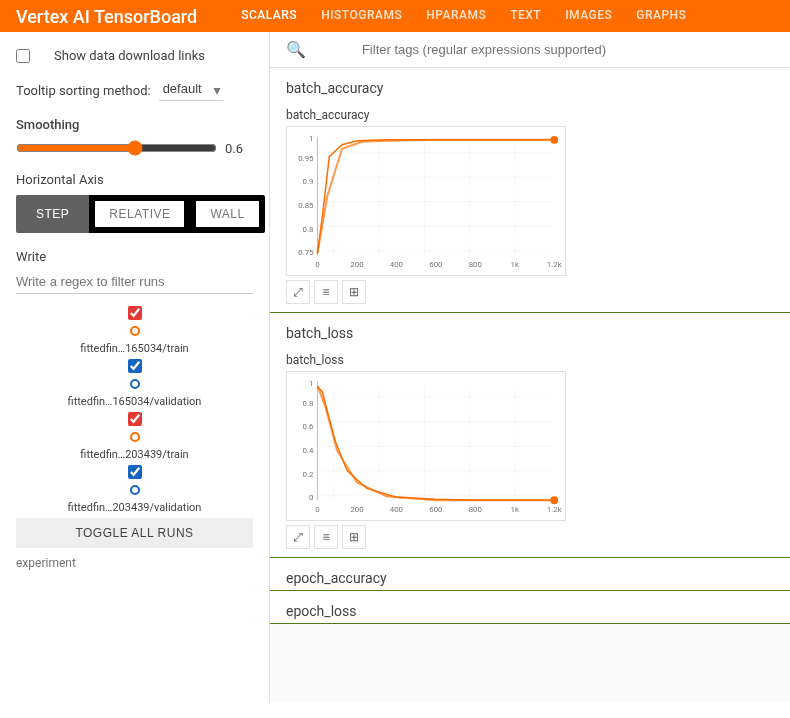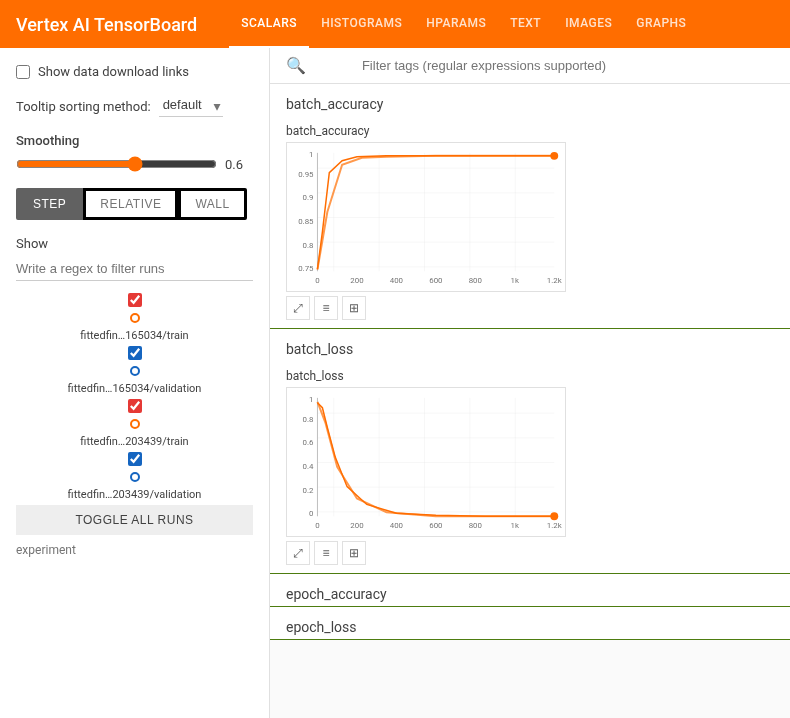--- a/index.html
+++ b/index.html
@@ -1,21 +1,21 @@
 <!DOCTYPE html>
 <html><head>
   <meta charset="utf-8">
   <style>
     * { box-sizing: border-box; margin: 0; padding: 0; }
     body { font-family: 'Roboto', Arial, sans-serif; font-size: 13px; color: #212121; background: #fff; }
 
     
     .header {
       background: #ff6d00;
-      height: 48px;
+      height: 32px;
       display: flex;
       align-items: center;
       padding: 0 16px;
       gap: 32px;
     }
     .header-brand {
       color: #fff;
       font-size: 18px;
       font-weight: 500;
       white-space: nowrap;
@@ -53,21 +53,21 @@
       width: 270px;
       min-width: 270px;
       border-right: 1px solid #e0e0e0;
       overflow-y: auto;
       padding: 16px;
     }
     .sidebar-section { margin-bottom: 16px; }
     .checkbox-row {
       display: flex;
       align-items: center;
-      gap: 8px;
+      gap: 24px;
       margin-bottom: 8px;
       font-size: 13px;
       color: #424242;
     }
     .checkbox-row input[type=checkbox] {
       accent-color: #ff6d00;
       width: 14px;
       height: 14px;
     }
     .tooltip-row {
@@ -133,21 +133,21 @@
     }
     .axis-buttons {
       display: flex;
       gap: 0;
       margin-bottom: 16px;
     }
     .axis-btn {
       padding: 6px 14px;
       font-size: 12px;
       font-weight: 500;
-      border: 3px solid #000000;
+      border: 6px solid #000000;
       background: #fff;
       cursor: pointer;
       color: #757575;
       letter-spacing: 0.5px;
     }
     .axis-btn.active {
       background: #616161;
       color: #fff;
       border-color: #616161;
     }
@@ -333,29 +333,30 @@
 
     <div class="sidebar-section">
       <div class="section-label">Smoothing</div>
       <div class="smoothing-row">
         <input type="range" class="smoothing-slider" min="0" max="1" step="0.01" value="0.6" style="">
         <span class="smoothing-value">0.6</span>
       </div>
     </div>
 
     <div class="sidebar-section">
+      <div class="h-axis-label">Horizontal Axis</div>
       <div class="axis-buttons">
         <button class="axis-btn active">STEP</button>
         <button class="axis-btn">RELATIVE</button>
         <button class="axis-btn">WALL</button>
       </div>
     </div>
 
     <div class="sidebar-section">
-      <div class="runs-label">Show</div>
+      <div class="runs-label">Write</div>
       <input type="text" class="runs-filter" placeholder="Write a regex to filter runs" style="">
 
       <div class="run-item">
         <input type="checkbox" class="run-checkbox" checked="" style="accent-color: rgb(229, 57, 53);">
         <div class="run-circle orange"></div>
         <span class="run-text">fittedfin…165034/train</span>
       </div>
       <div class="run-item">
         <input type="checkbox" class="run-checkbox" checked="" style="accent-color: rgb(21, 101, 192);">
         <div class="run-circle blue"></div>

